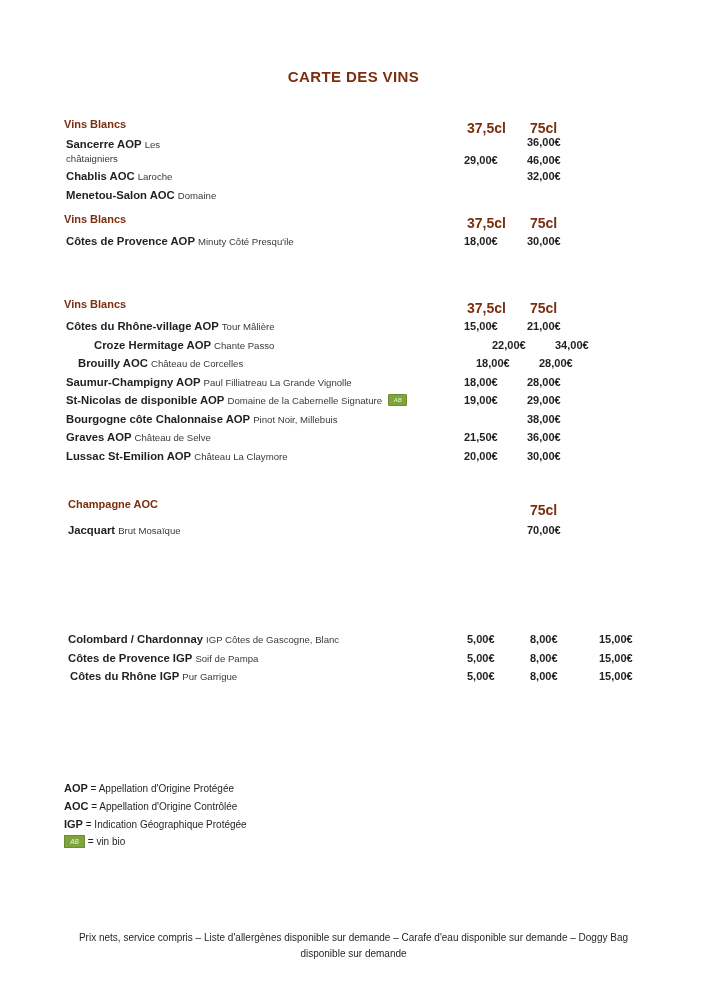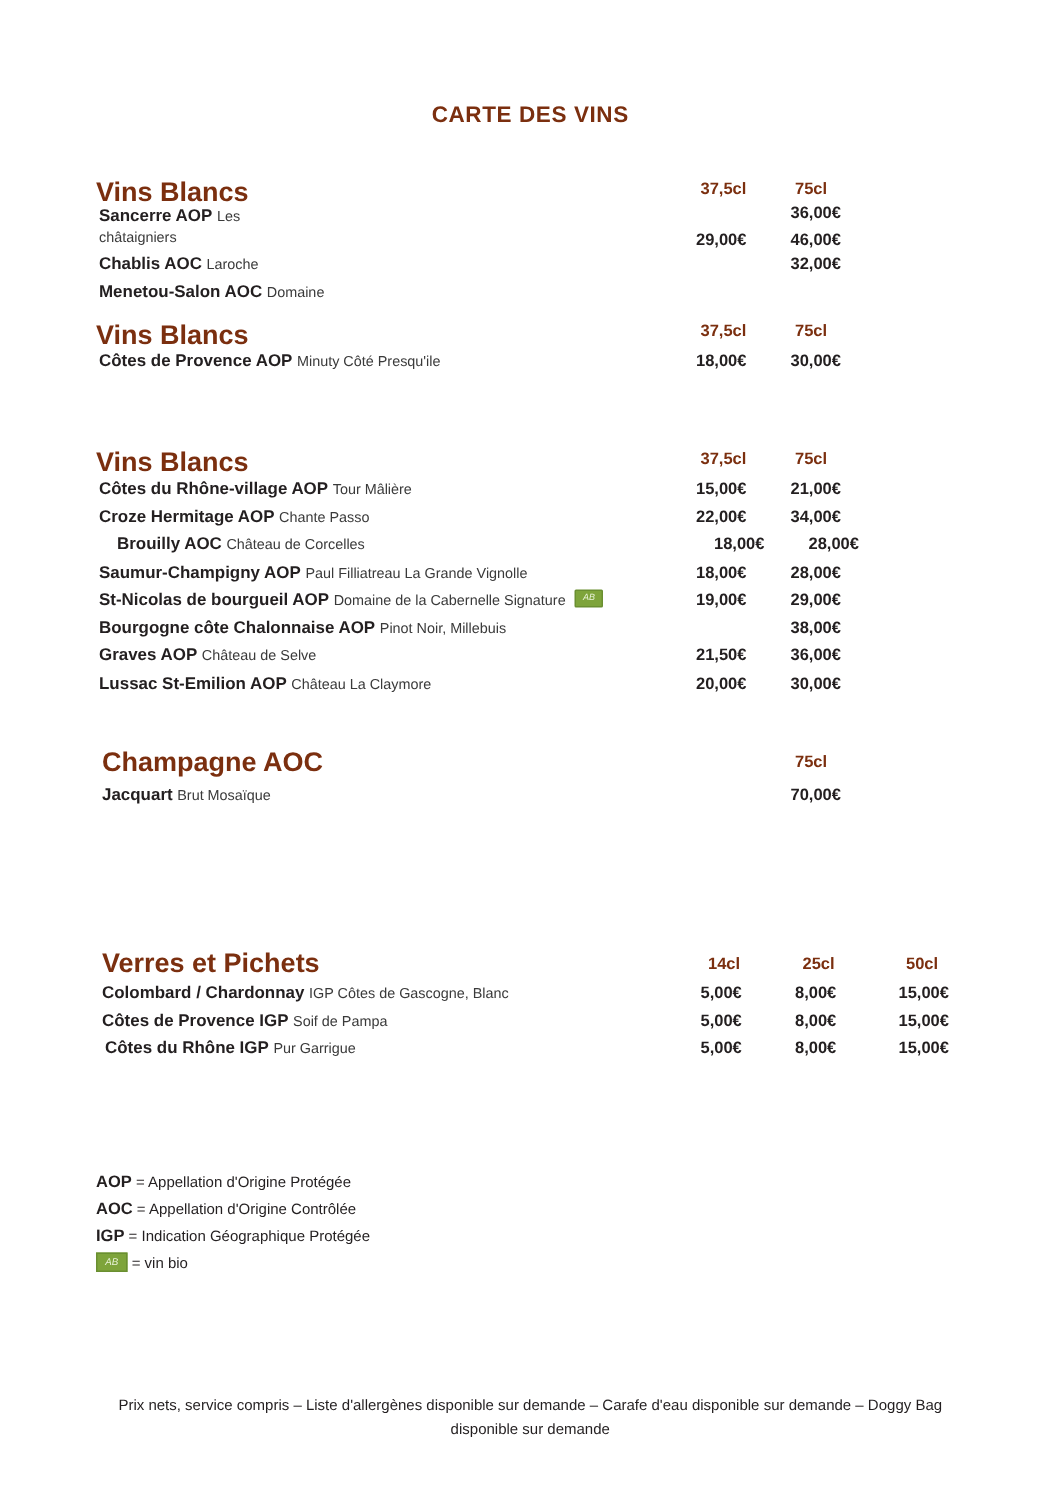--- a/index.html
+++ b/index.html
@@ -36,31 +36,31 @@
   .section {
     position: absolute;
     left: 64px;
     width: 590px;
   }
   .section-head {
     position: relative;
     height: 20px;
   }
   .section-title {
-    font-size: 18px;
+    font-size: 11px;
     font-weight: bold;
     color: #7b2f0f;
     position: absolute;
     left: 0;
     top: 0;
   }
   .col-h {
     position: absolute;
     top: 2px;
-    font-size: 11px;
+    font-size: 14px;
     font-weight: bold;
     color: #7b2f0f;
   }
   .c1 { left: 403px; }
   .c2 { left: 466px; }
 
   .row {
     position: relative;
     height: 18.5px;
     font-size: 11px;
@@ -232,21 +232,21 @@
       <div class="col-h c2">75cl</div>
     </div>
     <div class="row" style="top:2px;">
       <div class="item">
         <span class="name">Côtes du Rhône-village AOP</span>
         <span class="desc">Tour Mâlière</span>
       </div>
       <div class="price p1">15,00€</div>
       <div class="price p2">21,00€</div>
     </div>
-    <div class="row" style="top:2px;">
+    <div class="row" style="top:2px;margin-left:28px;">
       <div class="item">
         <span class="name">Croze Hermitage AOP</span>
         <span class="desc">Chante Passo</span>
       </div>
       <div class="price p1">22,00€</div>
       <div class="price p2">34,00€</div>
     </div>
     <div class="row" style="top:2px;margin-left:12px;">
       <div class="item">
         <span class="name">Brouilly AOC</span>
@@ -258,21 +258,21 @@
     <div class="row" style="top:2px;">
       <div class="item">
         <span class="name">Saumur-Champigny AOP</span>
         <span class="desc">Paul Filliatreau La Grande Vignolle</span>
       </div>
       <div class="price p1">18,00€</div>
       <div class="price p2">28,00€</div>
     </div>
     <div class="row" style="top:2px;">
       <div class="item">
-        <span class="name">St-Nicolas de bourgueil AOP</span>
+        <span class="name">St-Nicolas de disponible AOP</span>
         <span class="desc">Domaine de la Cabernelle Signature</span>
         <span class="bio"><span>AB</span></span>
       </div>
       <div class="price p1">19,00€</div>
       <div class="price p2">29,00€</div>
     </div>
     <div class="row" style="top:2px;">
       <div class="item">
         <span class="name">Bourgogne côte Chalonnaise AOP</span>
         <span class="desc">Pinot Noir, Millebuis</span>
@@ -306,26 +306,20 @@
     <div class="row" style="top:2px;">
       <div class="item" style="left:4px;">
         <span class="name">Jacquart</span>
         <span class="desc">Brut Mosaïque</span>
       </div>
       <div class="price p2">70,00€</div>
     </div>
   </div>
 
   <div class="section" style="top:632px;">
-    <div class="section-head" style="height:23px;">
-      <div class="section-title" style="left:4px;">Verres et Pichets</div>
-      <div class="col-h" style="left:408px; top:5px;">14cl</div>
-      <div class="col-h" style="left:471px; top:5px;">25cl</div>
-      <div class="col-h" style="left:540px; top:5px;">50cl</div>
-    </div>
     <div class="row" style="top:1px;">
       <div class="item" style="left:4px;">
         <span class="name">Colombard / Chardonnay</span>
         <span class="desc">IGP Côtes de Gascogne, Blanc</span>
       </div>
       <div class="price" style="left:403px;">5,00€</div>
       <div class="price" style="left:466px;">8,00€</div>
       <div class="price" style="left:535px;">15,00€</div>
     </div>
     <div class="row" style="top:1px;">

